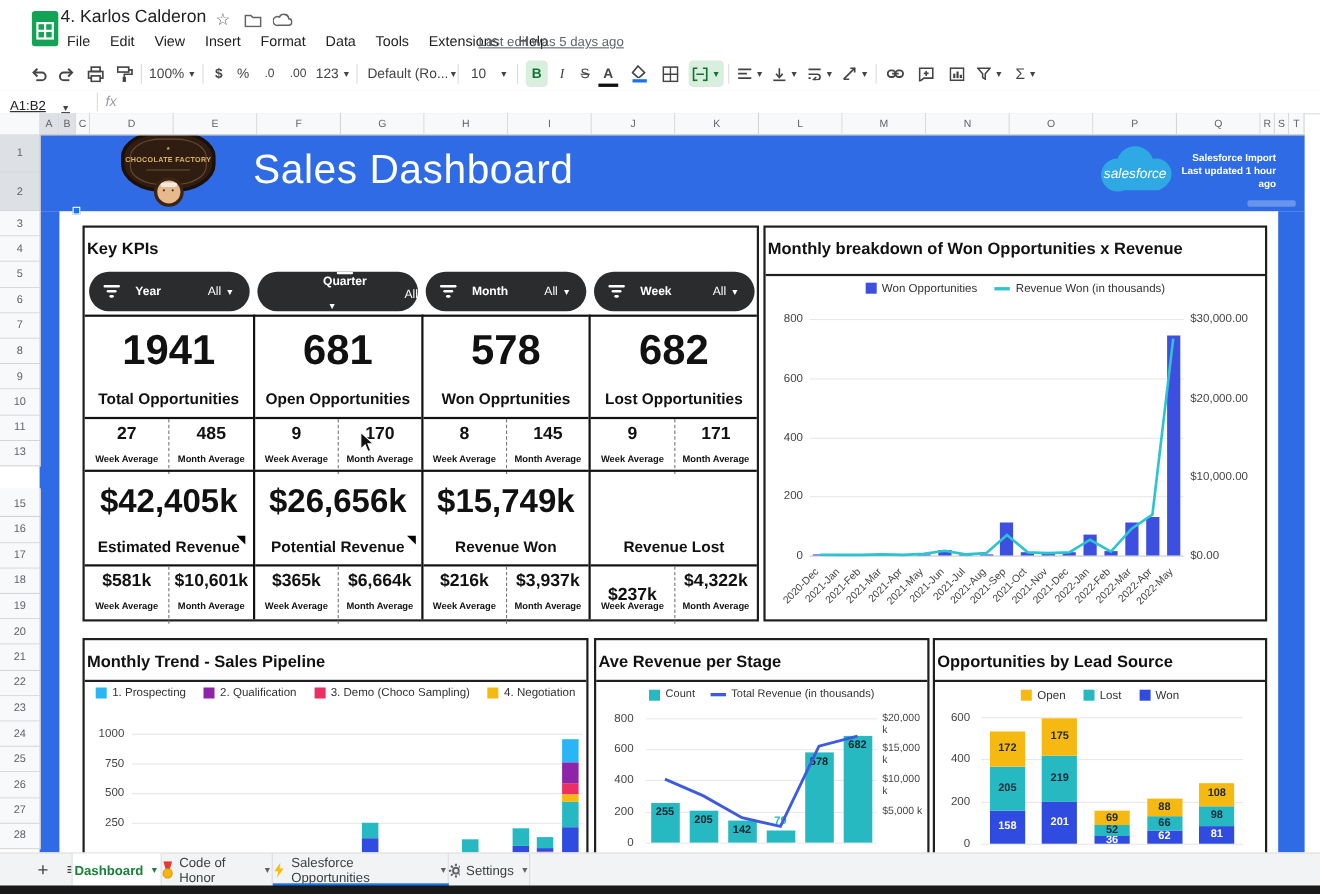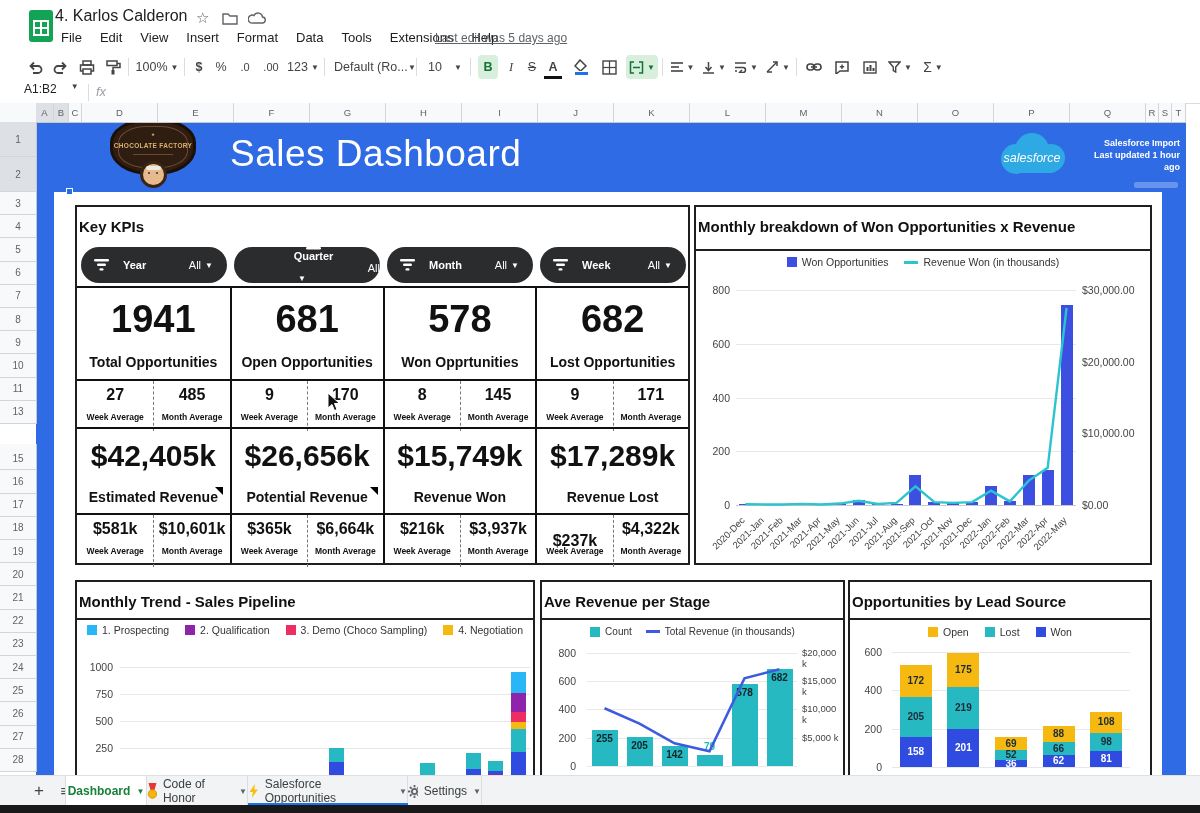--- a/index.html
+++ b/index.html
@@ -16,21 +16,21 @@
   
   #toolbar{left:0;top:52px;width:1200px;height:30px;background:#fff;border-bottom:1px solid #dadce0;}
   .t-item{position:absolute;top:3px;height:24px;display:flex;align-items:center;justify-content:center;
           font-size:12.5px;color:#444;border-radius:4px;}
   .t-sep{position:absolute;top:6px;width:1px;height:18px;background:#dadce0;}
   .caret{font-size:8px;color:#444;margin-left:3px;}
   .green-bg{background:#d8efdd;}
   svg.ti{display:block;}
   
   #formulabar{left:0;top:82px;width:1200px;height:21px;background:#fff;border-bottom:1px solid #dadce0;}
-  #namebox{left:0;top:82px;width:70px;height:21px;font-size:12px;color:#202124;padding-left:24px;display:flex;align-items:flex-start;}
+  #namebox{left:0;top:82px;width:70px;height:21px;font-size:12px;color:#202124;padding-left:9px;display:flex;align-items:flex-end;text-decoration:underline;}
   #fx{left:96px;top:84px;font-size:13px;font-style:italic;color:#9aa0a6;}
   
   #corner{left:0;top:103px;width:36px;height:19px;background:#f8f9fa;border-right:1px solid #c7c7c7;border-bottom:1px solid #c7c7c7;}
   .colhead{position:absolute;top:103px;height:19px;background:#f8f9fa;border-right:1px solid #d5d5d5;border-bottom:1px solid #c7c7c7;
            font-size:9.5px;color:#5f6368;display:flex;align-items:center;justify-content:center;}
   .rowhead{position:absolute;left:0;width:36px;background:#f8f9fa;border-bottom:1px solid #d5d5d5;border-right:1px solid #c7c7c7;
            font-size:10px;color:#5f6368;display:flex;align-items:center;justify-content:center;}
   .sel-head{background:#dde1e6;}
   
   .blue{background:#2e6be4;}
@@ -286,21 +286,21 @@
 
     <svg class="abs" style="left:958px;top:9px;" width="76" height="50">
       <g fill="#2fa9e3">
         <circle cx="22" cy="28" r="15"></circle>
         <circle cx="38" cy="19" r="17"></circle>
         <circle cx="57" cy="27" r="14"></circle>
         <rect x="10" y="24" width="56" height="18" rx="9"></rect>
       </g>
       <text x="38" y="31" fill="#fff" font-size="12.5" font-style="italic" text-anchor="middle" font-family="Liberation Sans, sans-serif">salesforce</text>
     </svg>
-    <div class="abs" style="left:1038px;top:15px;width:86px;text-align:right;color:#fff;font-size:9px;font-weight:700;line-height:12px;margin-left:20px;">
+    <div class="abs" style="left:1038px;top:15px;width:86px;text-align:right;color:#fff;font-size:9px;font-weight:700;line-height:12px;">
       <div>Salesforce Import</div>
       <div>Last updated 1 hour ago</div>
     </div>
     <div class="abs" style="left:1098px;top:60px;width:44px;height:6px;background:rgba(255,255,255,.28);border-radius:2px;"></div>
   </div>
   <div id="banner-title" class="abs" style="top:11px;">Sales Dashboard</div>
 
   <div class="abs blue" style="left:36px;top:70px;width:18px;height:583px;"></div>
   <div class="abs blue" style="left:1162px;top:70px;width:24px;height:583px;"></div>
 
@@ -450,21 +450,20 @@
             <div class="kval" style="position: absolute;">$216k</div>
             <div class="kavg" style="position: absolute;">Week Average</div>
           </div>
           <div class="khalf" style="position: absolute; left: 50%; border-left: 1px dashed rgb(119, 119, 119); box-sizing: border-box;">
             <div class="kval" style="position: absolute;">$3,937k</div>
             <div class="kavg" style="position: absolute;">Month Average</div>
           </div>
         </div>
       </div>
       <div class="kcard" style="position: absolute; left: 458.25px; top: 220px; width: 152.75px; height: 136px; border-top: 2px solid rgb(17, 17, 17); border-left: 2px solid rgb(17, 17, 17);">
-        <div class="knum" style="position: absolute; top: 10px; font-size: 30px;">$17,289k</div>
         <div class="klabel" style="position: absolute; top: 60px;">Revenue Lost</div>
         <div class="ksub" style="position: absolute; top: 84px; height: 52px;">
           <div class="khalf" style="position: absolute; left: 0px;">
             <div class="kval" style="position: absolute; margin-top: 12px;">$237k</div>
             <div class="kavg" style="position: absolute;">Week Average</div>
           </div>
           <div class="khalf" style="position: absolute; left: 50%; border-left: 1px dashed rgb(119, 119, 119); box-sizing: border-box;">
             <div class="kval" style="position: absolute;">$4,322k</div>
             <div class="kavg" style="position: absolute;">Month Average</div>
           </div>

